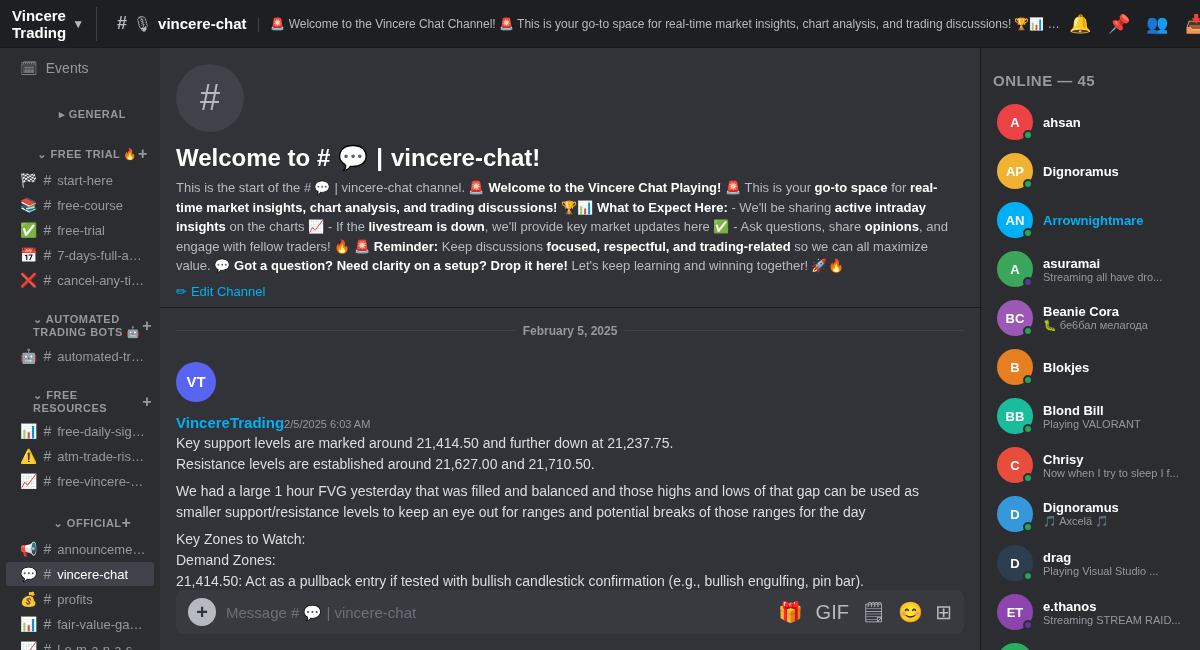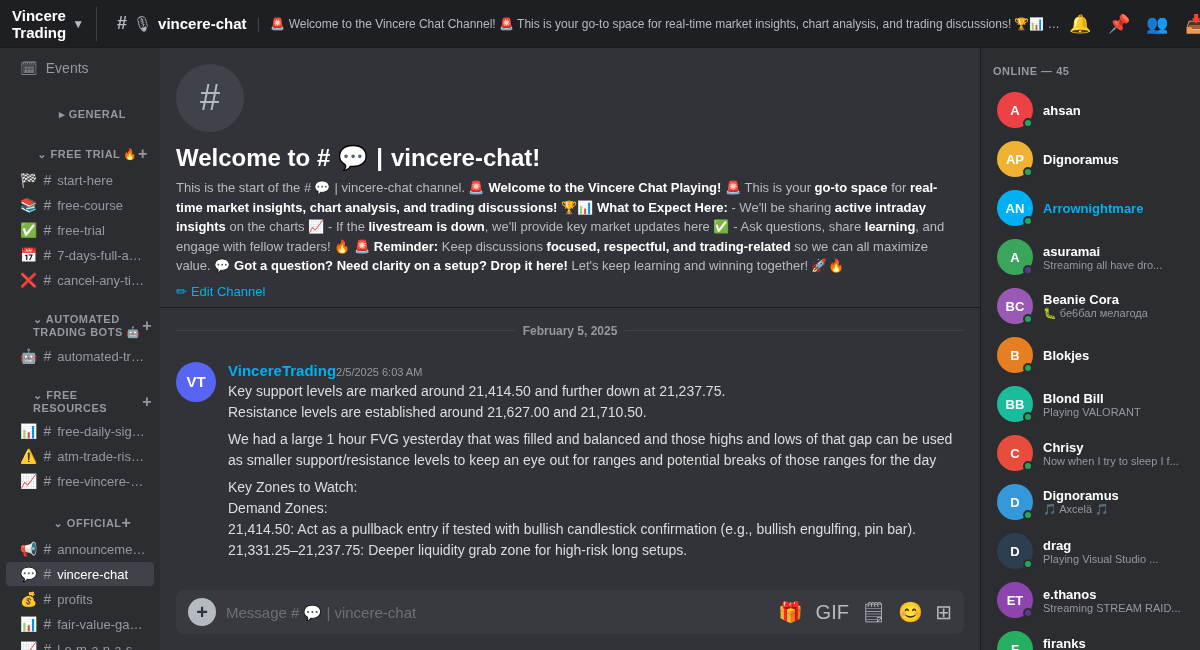--- a/index.html
+++ b/index.html
@@ -47,21 +47,21 @@
     .edit-channel { display: inline-flex; align-items: center; gap: 4px; color: #00b0f4; font-size: 13px; cursor: pointer; margin-top: 8px; }
 
     
     .messages-container { flex: 1; overflow-y: auto; padding: 0 16px 16px; }
     .messages-container::-webkit-scrollbar { width: 8px; }
     .messages-container::-webkit-scrollbar-thumb { background: #1a1b1e; border-radius: 4px; }
 
     .date-divider { display: flex; align-items: center; gap: 8px; margin: 16px 0; color: #96989d; font-size: 12px; font-weight: 600; }
     .date-divider::before, .date-divider::after { content: ''; flex: 1; height: 1px; background: #3f4147; }
 
-    .message { display: flex; gap: 12px; padding: 4px 0; margin-top: 20px; }
+    .message { display: flex; gap: 12px; padding: 4px 0; margin-top: 20px; flex-direction: column; }
     .message-avatar { width: 40px; height: 40px; border-radius: 50%; flex-shrink: 0; display: flex; align-items: center; justify-content: center; font-weight: 700; font-size: 15px; color: #fff; }
     .message-content { flex: 1; }
     .message-header { display: flex; align-items: baseline; gap: 0; margin-bottom: 2px; }
     .message-author { font-weight: 700; color: #fff; font-size: 15px; }
     .message-author.bot { color: #00b0f4; }
     .message-time { font-size: 11px; color: #96989d; }
     .message-text { font-size: 14px; color: #dcddde; line-height: 1.5; }
     .message-text p { margin-bottom: 6px; }
     .message-text p:last-child { margin-bottom: 0; }
 
@@ -72,21 +72,21 @@
     .message-input-box input::placeholder { color: #6d6f78; }
     .input-icons { display: flex; gap: 12px; color: #b5bac1; align-items: center; }
     .input-icon { cursor: pointer; font-size: 20px; }
     .plus-btn { width: 28px; height: 28px; border-radius: 50%; background: #b5bac1; display: flex; align-items: center; justify-content: center; color: #313338; font-size: 20px; cursor: pointer; font-weight: 700; flex-shrink: 0; }
 
     
     .online-panel { width: 220px; background: #2b2d31; border-left: 1px solid #1a1b1e; overflow-y: auto; flex-shrink: 0; }
     .online-panel::-webkit-scrollbar { width: 4px; }
     .online-panel::-webkit-scrollbar-thumb { background: #1a1b1e; border-radius: 2px; }
 
-    .online-header { padding: 17px 12px 8px; font-size: 11px; font-weight: 700; color: #96989d; text-transform: uppercase; letter-spacing: 0.5px; }
+    .online-header { padding: 24px 12px 8px; font-size: 15px; font-weight: 700; color: #96989d; text-transform: uppercase; letter-spacing: 0.5px; }
 
     .online-user { display: flex; align-items: center; gap: 10px; padding: 6px 12px; cursor: pointer; border-radius: 4px; margin: 1px 4px; }
     .online-user .user-avatar { width: 36px; height: 36px; border-radius: 50%; flex-shrink: 0; display: flex; align-items: center; justify-content: center; font-weight: 700; font-size: 13px; color: #fff; position: relative; }
     .online-dot { width: 10px; height: 10px; border-radius: 50%; background: #23a55a; position: absolute; bottom: 0; right: 0; border: 2px solid #2b2d31; }
     .online-dot.streaming { background: #593695; }
     .online-user .user-details { flex: 1; overflow: hidden; }
     .online-user .u-name { font-size: 13px; font-weight: 600; color: #fff; overflow: hidden; text-overflow: ellipsis; white-space: nowrap; }
     .online-user .u-name.highlight { color: #00b0f4; font-weight: 700; }
     .online-user .u-status { font-size: 11px; color: #96989d; overflow: hidden; text-overflow: ellipsis; white-space: nowrap; }
   </style>
@@ -237,21 +237,21 @@
         <span>#</span>
       </div>
       <div class="channel-header-title">
         <span>Welcome to #</span>
         <span>💬</span>
         <span> | </span>
         <span>vincere-chat!</span>
       </div>
       <div class="channel-header-desc">
         This is the start of the # 💬 | vincere-chat channel. 🚨 <b>Welcome to the Vincere Chat Playing!</b> 🚨 This is your <b>go-to space</b> for <b>real-time market insights, chart analysis, and trading discussions!</b>
-        🏆📊 <b>What to Expect Here:</b> - We'll be sharing <b>active intraday insights</b> on the charts 📈 - If the <b>livestream is down</b>, we'll provide key market updates here ✅ - Ask questions, share <b>learning</b>,
+        🏆📊 <b>What to Expect Here:</b> - We'll be sharing <b>active intraday insights</b> on the charts 📈 - If the <b>livestream is down</b>, we'll provide key market updates here ✅ - Ask questions, share <b>opinions</b>,
         and engage with fellow traders! 🔥 🚨 <b>Reminder:</b> Keep discussions <b>focused, respectful, and trading-related</b> so we can all maximize value. 💬 <b>Got a question? Need clarity on a setup? Drop it
         here!</b> Let's keep learning and winning together! 🚀🔥
       </div>
       <div class="edit-channel">
         <span>✏</span>
         <span>Edit Channel</span>
       </div>
     </div>
 
     <div class="messages-container">

